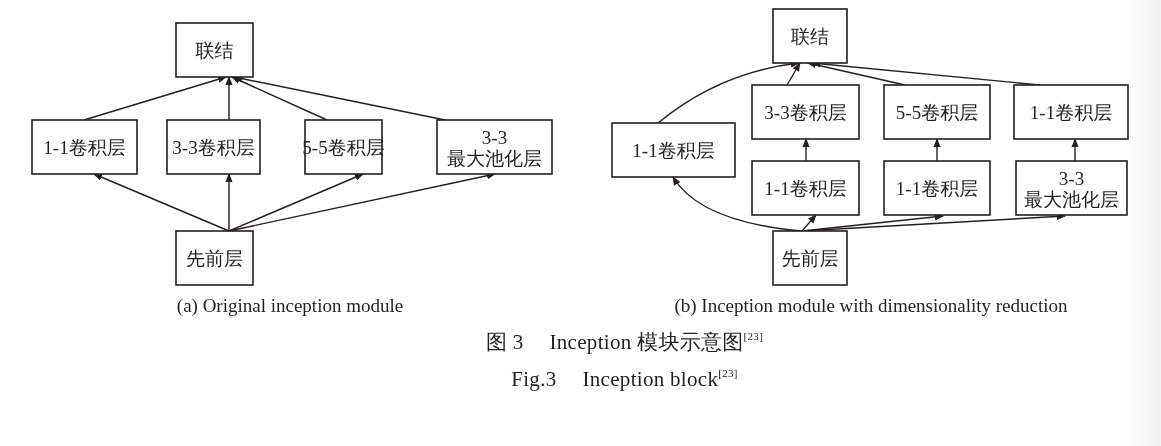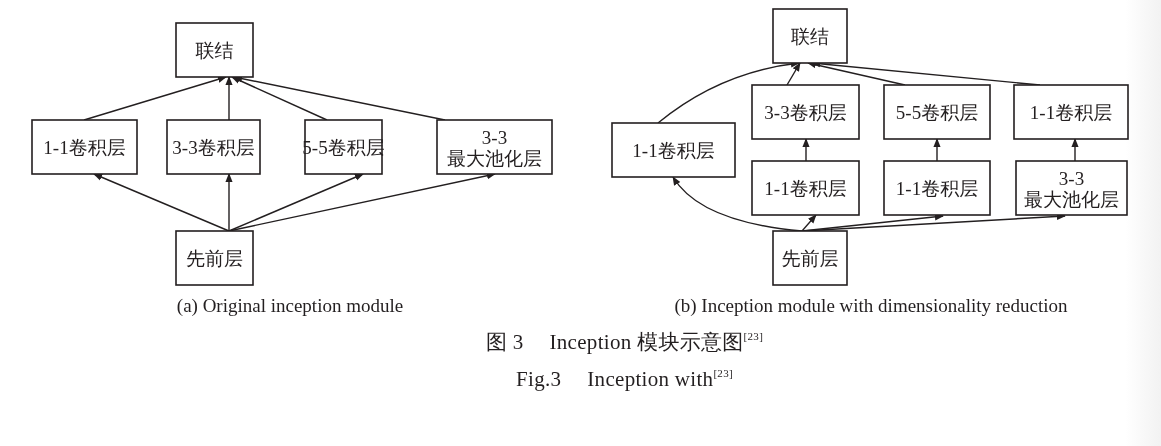--- a/index.html
+++ b/index.html
@@ -120,14 +120,14 @@
         <text x="810" y="265" text-anchor="middle" class="node-text">先前层</text>
       </g>
       <text x="871" y="312" text-anchor="middle" class="subcap">(b) Inception module with dimensionality reduction</text>
     </g>
 </svg>
 
 <div id="caption-cn" class="caption">
   <span>图 3</span><span class="gap"></span><span>Inception 模块示意图</span><sup>[23]</sup>
 </div>
 <div id="caption-en" class="caption">
-  <span>Fig.3</span><span class="gap"></span><span>Inception with</span><sup>[23]</sup>
+  <span>Fig.3</span><span class="gap"></span><span>Inception block</span><sup>[23]</sup>
 </div>
 
 </body></html>

